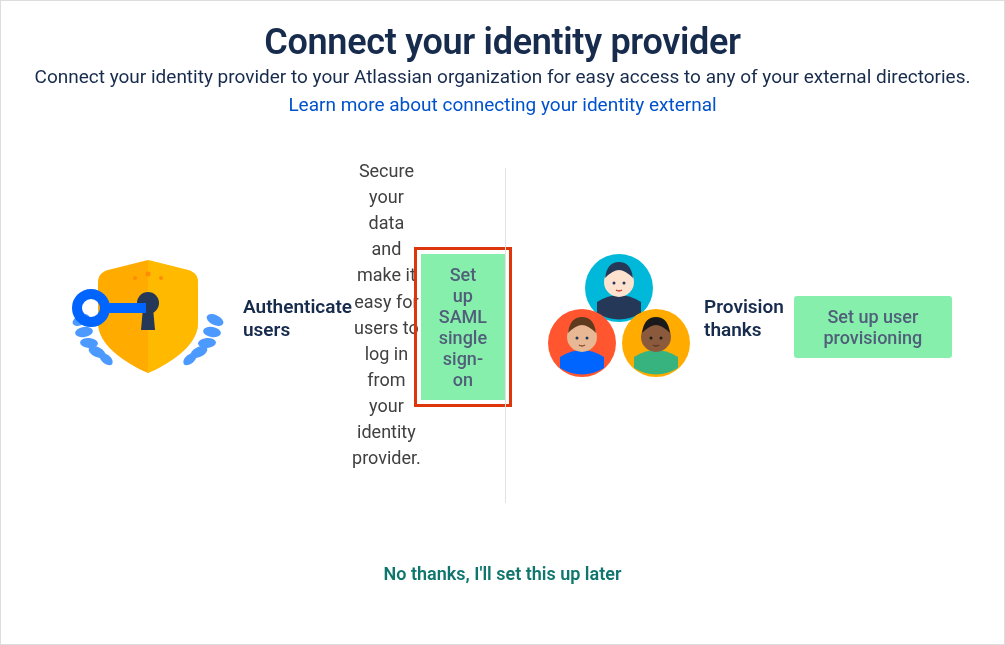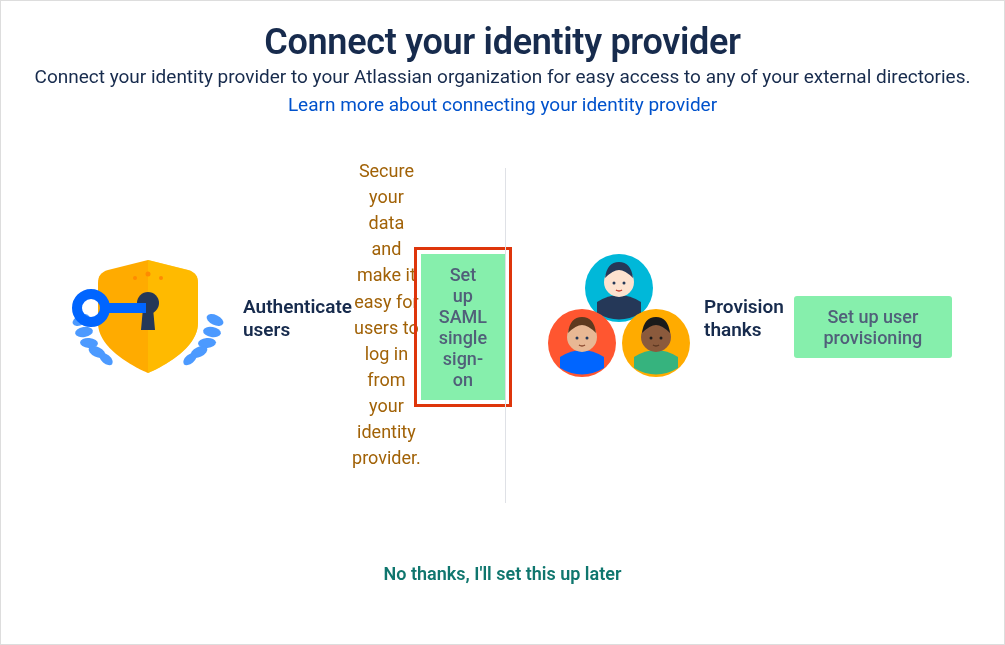--- a/index.html
+++ b/index.html
@@ -64,21 +64,21 @@
       margin-bottom: 18px;
     }
     .card-title {
       font-size: 19px;
       font-weight: 600;
       color: #172B4D;
       margin-bottom: 18px;
     }
     .card-desc {
       font-size: 18px;
-      color: #a16207;
+      color: #404040;
       text-align: center;
       line-height: 1.45;
       margin-bottom: 24px;
       min-height: 56px;
     }
     .btn {
       display: inline-block;
       background: #86efac;
       border: none;
       padding: 10px 18px;
@@ -100,21 +100,21 @@
       font-weight: 600;
       cursor: pointer;
     }
   </style>
 </head>
 <body>
 
 <h1 class="title">Connect your identity provider</h1>
 
 <p class="subtitle">
-  <span>Connect your identity provider to your Atlassian organization for easy access to any of your external directories. </span><a href="#">Learn more about connecting your identity provider</a>
+  <span>Connect your identity provider to your Atlassian organization for easy access to any of your external directories. </span><a href="#">Learn more about connecting your identity external</a>
 </p>
 
 <div class="cards">
 
   <div class="card">
     <div class="card-icon">
       <svg width="190" height="140" viewBox="0 0 190 140">
 
         <g fill="#4C9AFF">
           <ellipse cx="28" cy="72" rx="9" ry="5" transform="rotate(-25 28 72)"></ellipse>

